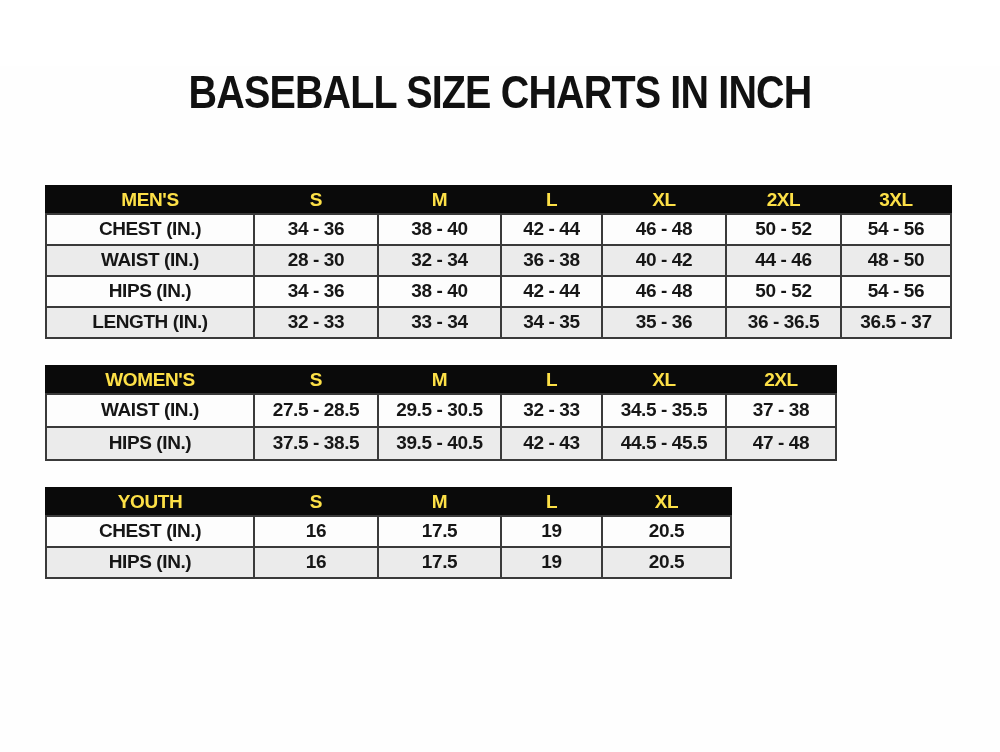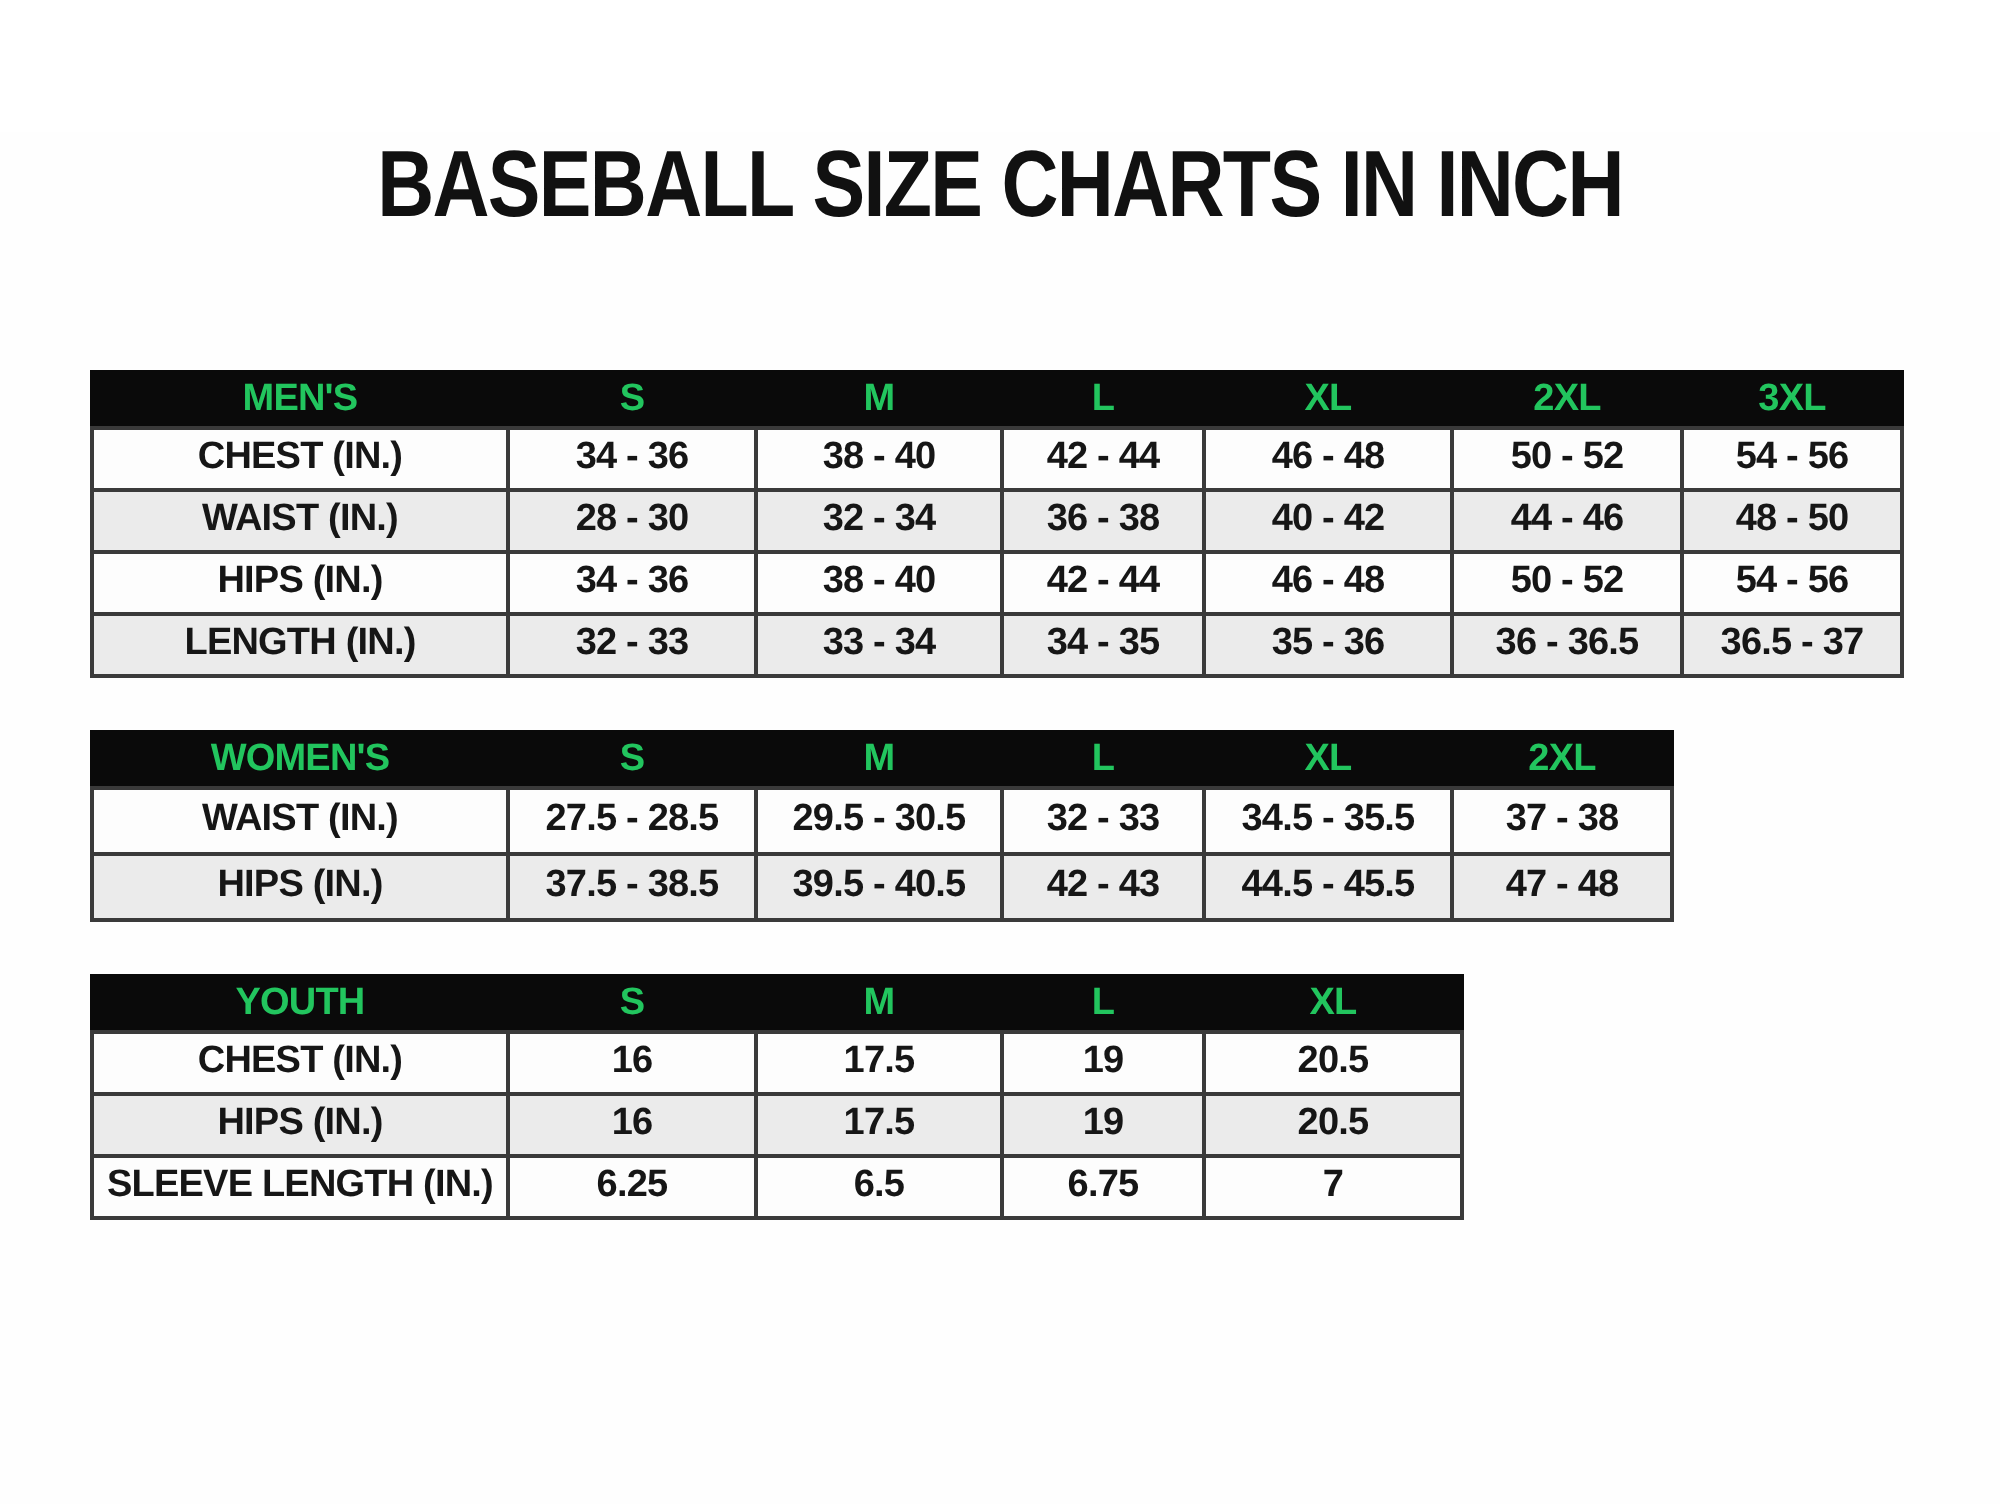--- a/index.html
+++ b/index.html
@@ -46,21 +46,21 @@
     font-weight: 700;
     font-size: 19px;
     letter-spacing: -0.4px;
     padding: 0;
     white-space: nowrap;
     overflow: hidden;
     color: #161616;
   }
   table.size-table thead th {
     background: #0a0a0a;
-    color: #22c55e;
+    color: #fde047;
     height: 26px;
     border-left-color: #0a0a0a;
     border-right-color: #0a0a0a;
     border-top-color: #0a0a0a;
     border-bottom-color: #3a3a3a;
   }
   table.size-table thead th:first-child { border-left-color: #0a0a0a; }
   table.size-table tbody td { height: 29px; background: #fdfdfd; }
   table.size-table.rows-tall tbody td { height: 31px; }
   table.size-table tbody tr:nth-child(even) td { background: #ebebeb; }
@@ -194,23 +194,16 @@
             <td>19</td>
             <td>20.5</td>
           </tr>
           <tr>
             <td>HIPS (IN.)</td>
             <td>16</td>
             <td>17.5</td>
             <td>19</td>
             <td>20.5</td>
           </tr>
-          <tr>
-            <td>SLEEVE LENGTH (IN.)</td>
-            <td>6.25</td>
-            <td>6.5</td>
-            <td>6.75</td>
-            <td>7</td>
-          </tr>
         </tbody>
       </table>
     </div>
 </div>
 
 </body></html>

